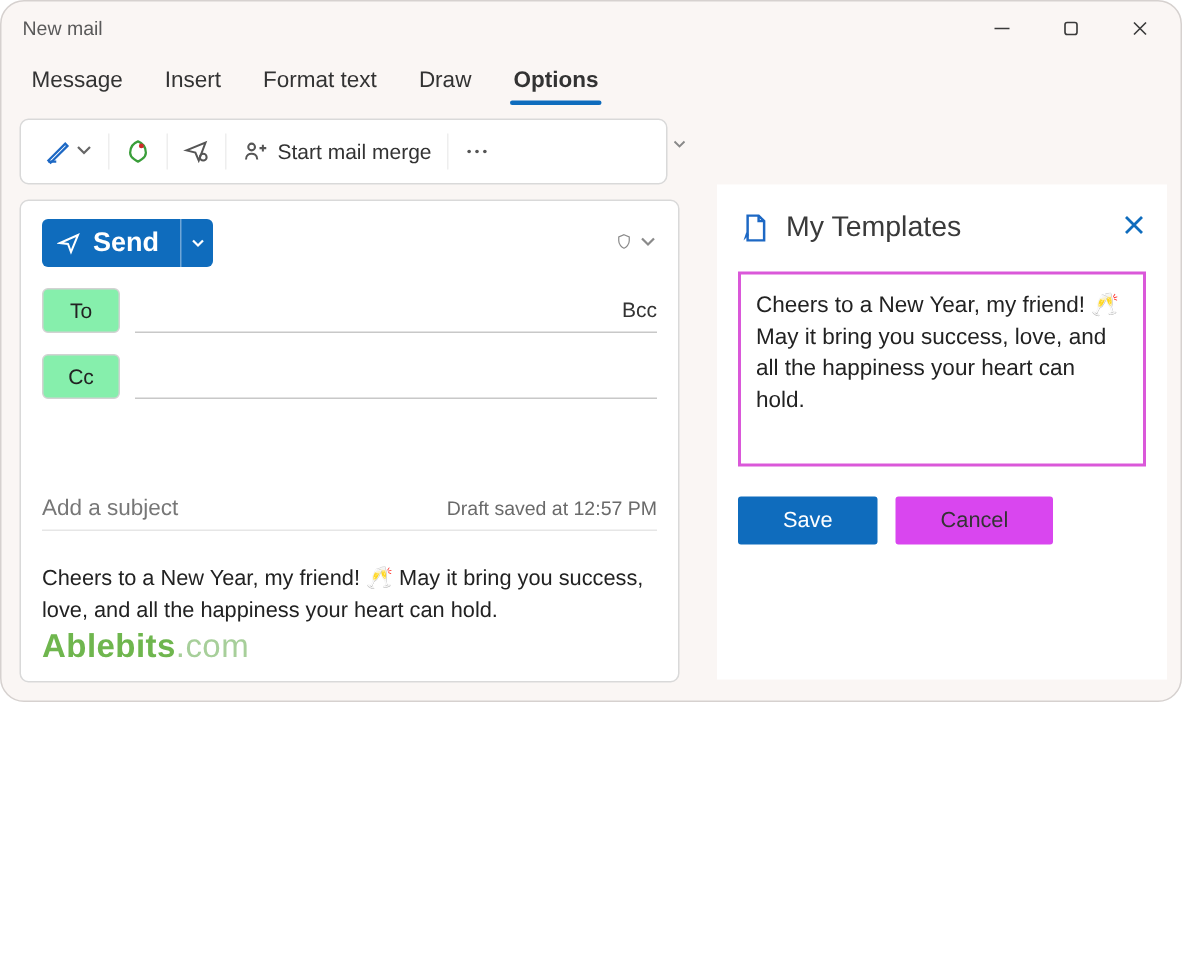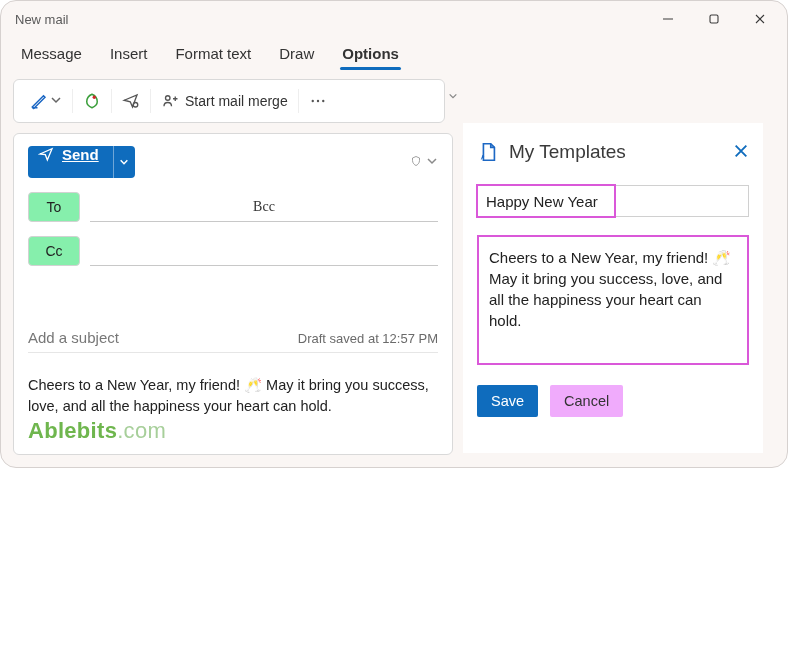--- a/index.html
+++ b/index.html
@@ -139,27 +139,26 @@
   .send-btn {
     background: var(--blue);
     color: #fff;
     border-radius: 4px;
     height: 32px;
     display: flex;
     align-items: center;
     overflow: hidden;
   }
   .send-main {
-    display: flex; 
+    display: flex; align-items: center;
     padding: 0 14px 0 10px;
     gap: 8px;
     font-weight: 600;
-    font-size: 15px;
+    font-size: 18px;
     height: 100%;
-    text-decoration: underline;
   }
   .send-split {
     width: 22px; height: 100%;
     display:flex; align-items:center; justify-content:center;
     border-left: 1px solid rgba(255,255,255,0.4);
   }
   .send-row .spacer { flex:1; }
   .encrypt {
     display:flex; align-items:center; gap:4px;
     color: #7a7a7a;
@@ -175,24 +174,23 @@
     border-radius: 4px;
     width: 52px; height: 30px;
     display:flex; align-items:center; justify-content:center;
     font-size: 14px;
     background:#86efac;
   }
   .field-line {
     flex: 1;
     border-bottom: 1px solid #c8c8c8;
     height: 30px;
-    display:flex; align-items:center; justify-content:center;
+    display:flex; align-items:center; justify-content:flex-end;
     font-size: 14px;
     color: #333;
-    font-family: Liberation Serif, serif;
   }
 
   .subject-row {
     display:flex; align-items: baseline;
     margin-top: 22px;
     border-bottom: 1px solid #e6e6e6;
     padding-bottom: 6px;
     gap: 16px;
   }
   .subject-row .placeholder { color: #777; font-size: 15px; }
@@ -210,21 +208,21 @@
     margin-top: auto;
     font-size: 22px;
     letter-spacing: 0.3px;
   }
   .watermark .a { color:#6fb64e; font-weight:600; }
   .watermark .b { color:#a7cf9a; }
 
   
   .pane {
     position: absolute;
-    right: 24px;
+    right: 9px;
     top: 52px;
     bottom: 14px;
     width: 300px;
     background: #fff;
     padding: 18px 14px 14px 14px;
   }
   .pane-header {
     display:flex; align-items:center;
   }
   .pane-header .ptitle {
@@ -259,27 +257,27 @@
     line-height: 1.4;
     height: 130px;
     color:#222;
   }
   .pane-actions {
     margin-top: 20px;
     display:flex; gap:12px;
   }
   .btn {
     height: 32px;
-    padding: 0 14px;
+    padding: 0 30px;
     border-radius: 2px;
     font-size: 14.5px;
     display:flex; align-items:center; justify-content:center;
   }
   .btn.primary { background: var(--blue); color:#fff; }
-  .btn.secondary { background: #f0abfc; color:#333; }
+  .btn.secondary { background: #d946ef; color:#333; }
 
   
   .ic { width:16px; height:16px; }
   .ic18 { width:18px; height:18px; }
   .ic22 { width:22px; height:22px; }
   .chev svg, .encrypt svg { width:12px; height:12px; }
 </style>
 </head>
 <body>
 
@@ -445,24 +443,20 @@
         </span>
         <span class="ptitle">My Templates</span>
         <div class="spacer"></div>
         <span class="pane-close">
           <svg width="16" height="16" viewBox="0 0 12 12" fill="none" stroke="#0f6cbd" stroke-width="1.4">
               <path d="M2 2 L10 10 M10 2 L2 10"></path>
             </svg>
         </span>
       </div>
 
-      <div class="tinput">
-        <span>Happy New Year</span>
-        <div class="tinput-highlight" style="width:140px"></div>
-      </div>
 
       <div class="tarea">
         <span>Cheers to a New Year, my friend! 🥂  May it bring you success, love, and all the happiness your heart can hold.</span>
       </div>
 
       <div class="pane-actions">
         <div class="btn primary">Save</div>
         <div class="btn secondary">Cancel</div>
       </div>
     </div>

